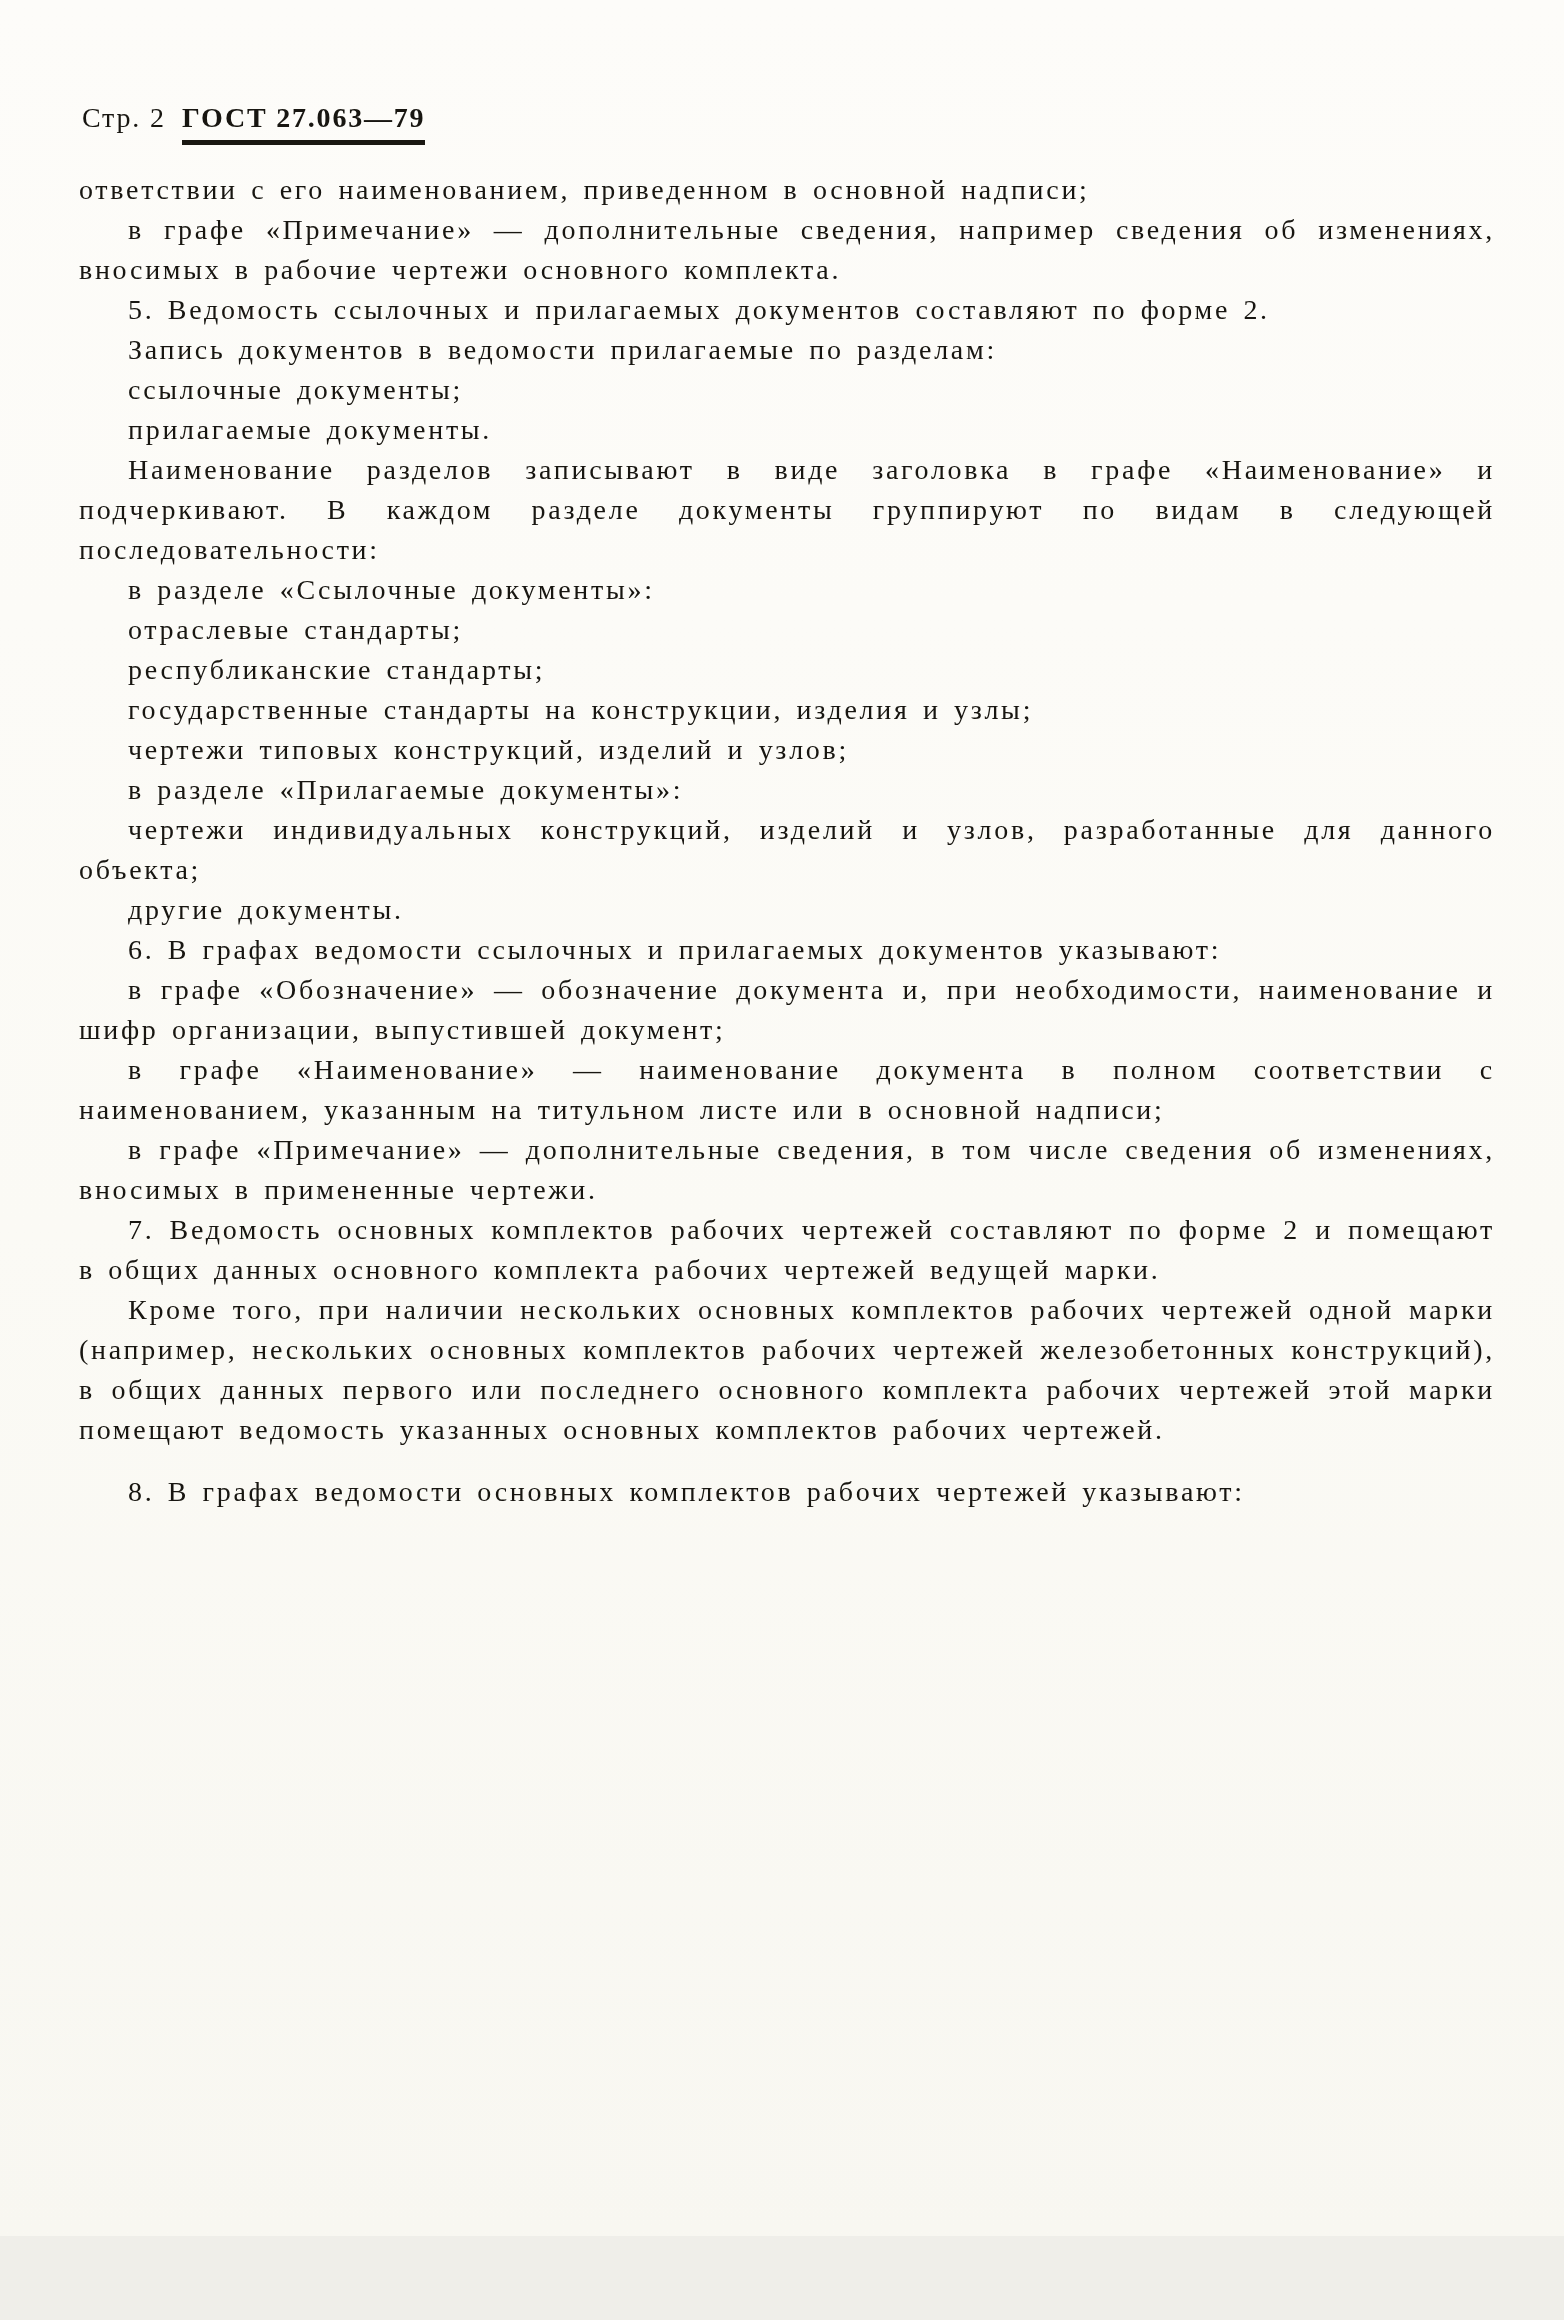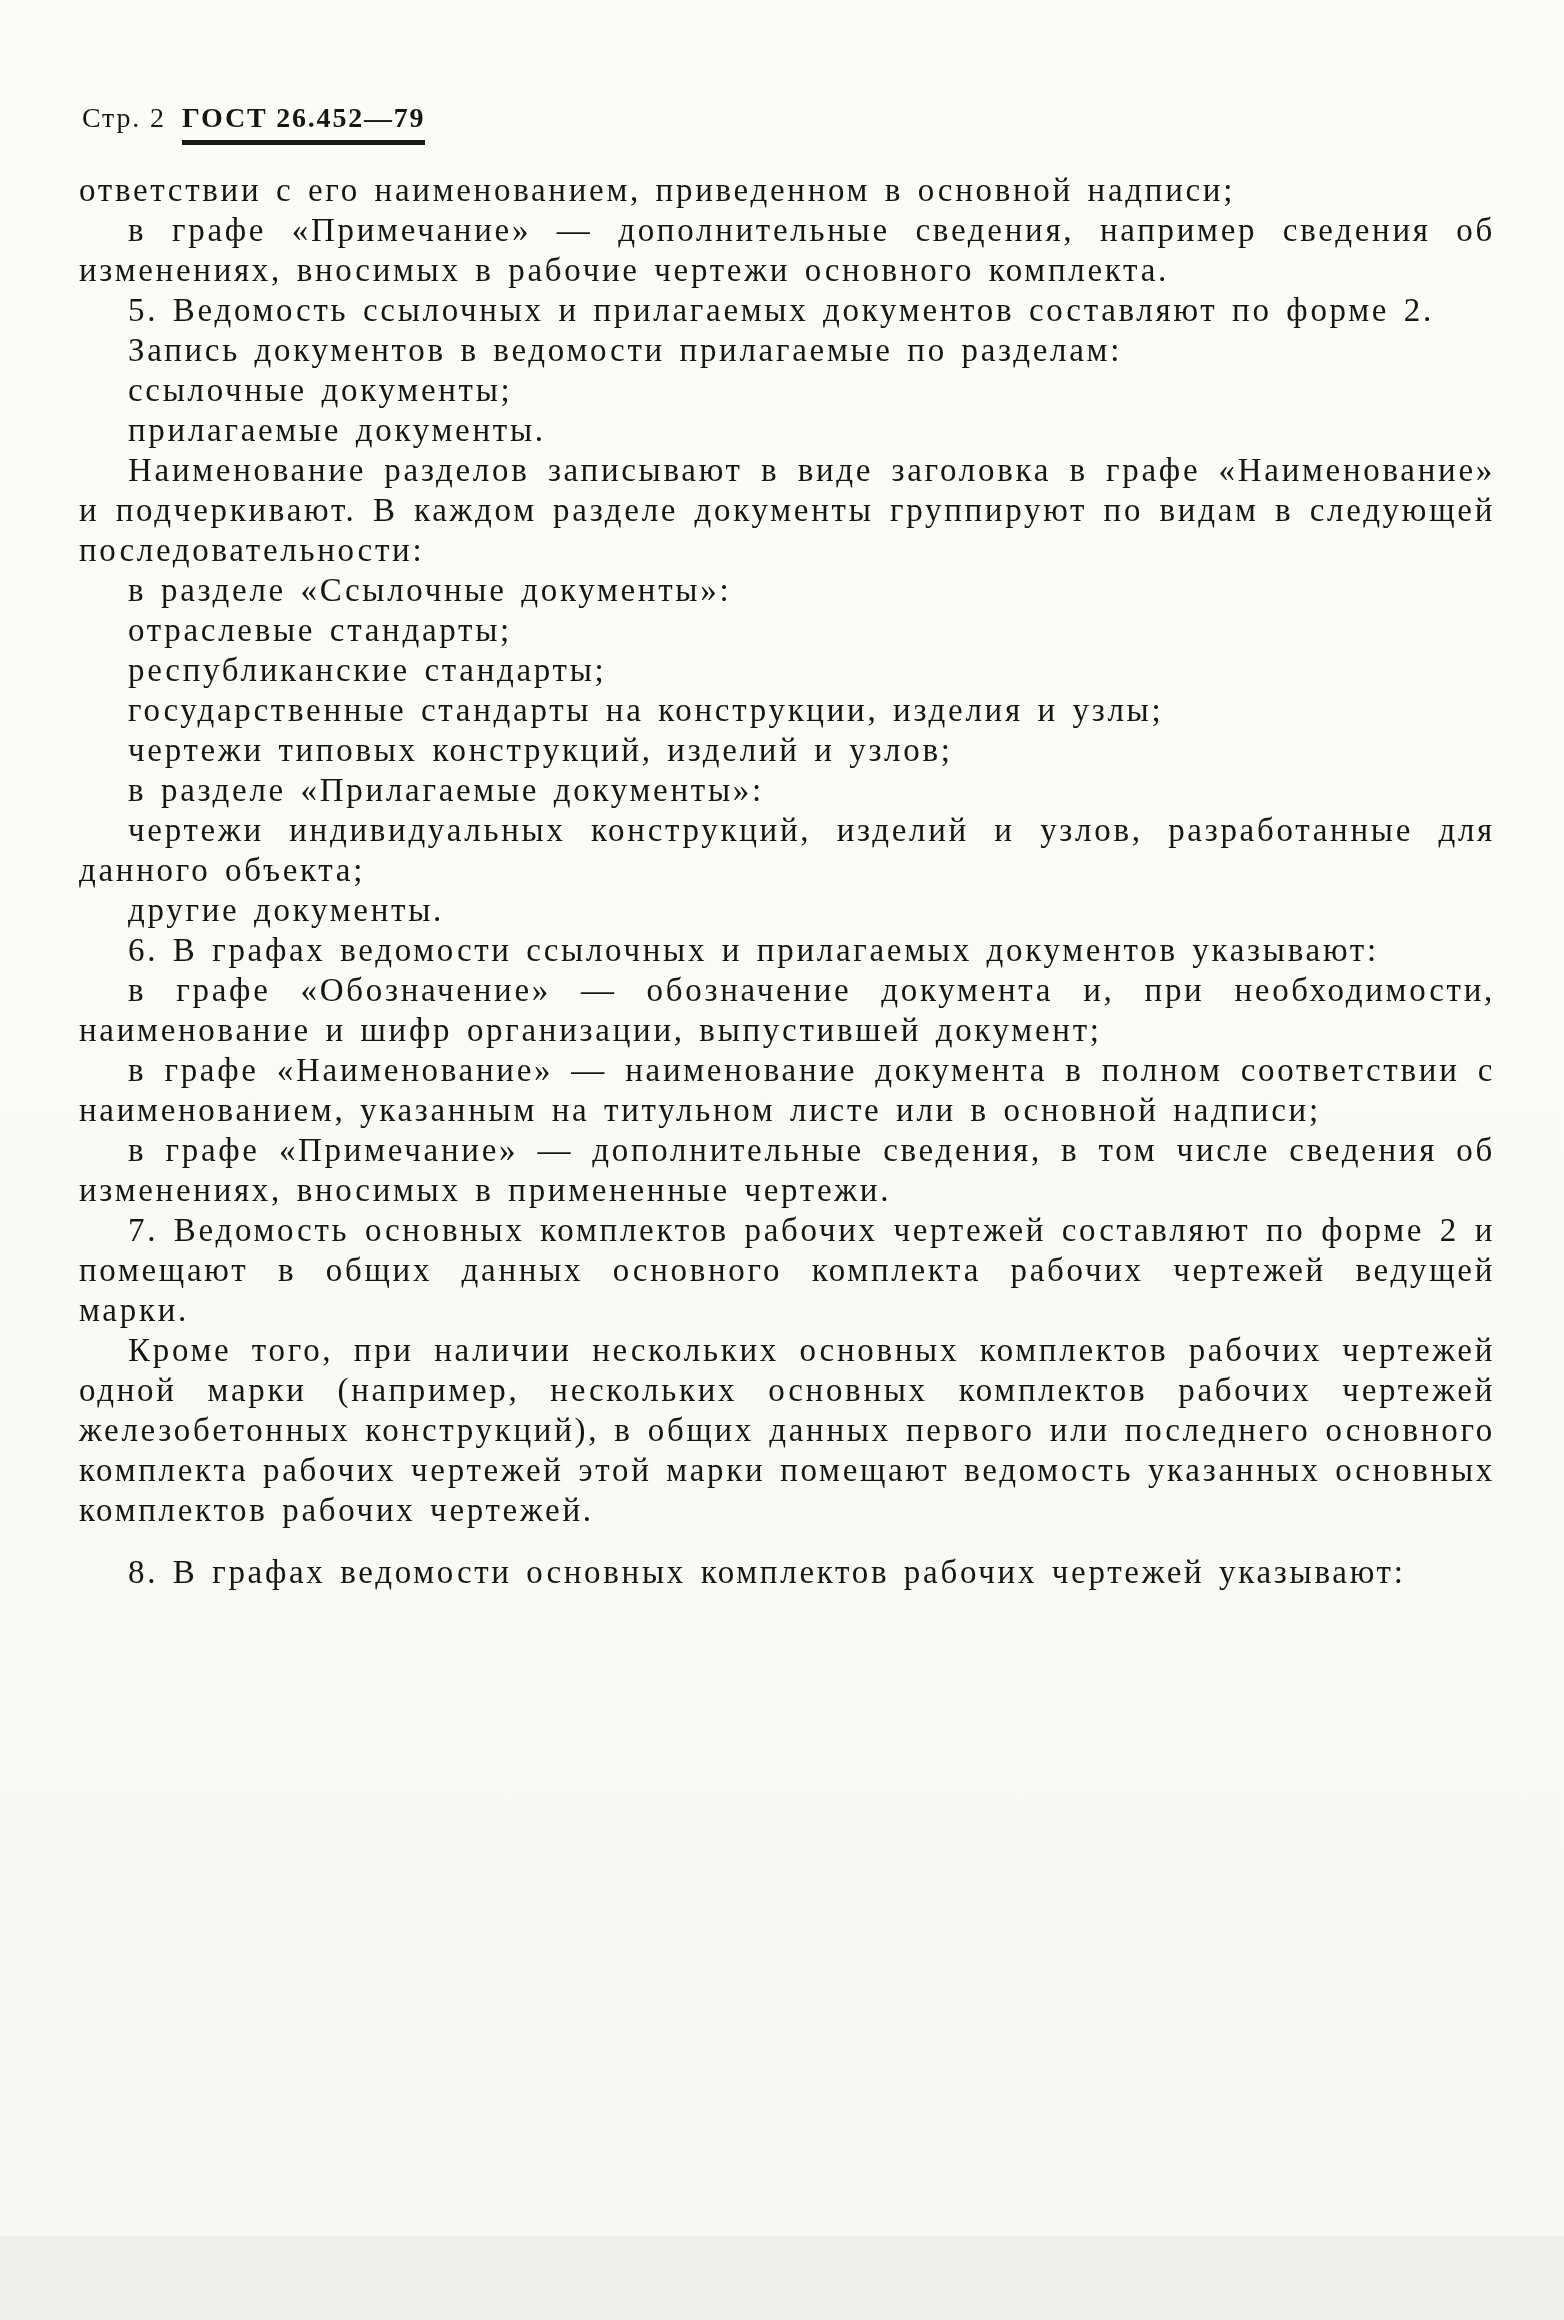--- a/index.html
+++ b/index.html
@@ -33,38 +33,38 @@
     font-weight: 700;
     letter-spacing: 1.8px;
     padding-bottom: 5.5px;
     border-bottom: 5.5px solid #1a1812;
   }
   .body-text {
     position: absolute;
     top: 170px;
     left: 79px;
     width: 1416px;
-    font-size: 33px;
+    font-size: 28px;
     line-height: 40px;
     text-align: justify;
     letter-spacing: 2.7px;
     word-spacing: 3.7px;
   }
   .para { margin: 0; text-indent: 49px; }
   .para.cont { text-indent: 0; }
   .para.space-before { margin-top: 22px; }
 </style>
 </head>
 <body>
 
 <div class="page">
 
   <div class="page-header">
     <span class="page-label">Стр. 2</span>
-    <span class="doc-number">ГОСТ 26.452—79</span>
+    <span class="doc-number">ГОСТ 27.063—79</span>
   </div>
 
   <div class="body-text">
     <p class="para cont">ответствии с его наименованием, приведенном в основной надписи;</p>
     <p class="para">в графе «Примечание» — дополнительные сведения, например сведения об изменениях, вносимых в рабочие чертежи основного комплекта.</p>
     <p class="para">5. Ведомость ссылочных и прилагаемых документов составляют по форме 2.</p>
     <p class="para">Запись документов в ведомости прилагаемые по разделам:</p>
     <p class="para">ссылочные документы;</p>
     <p class="para">прилагаемые документы.</p>
     <p class="para">Наименование разделов записывают в виде заголовка в графе «Наименование» и подчеркивают. В каждом разделе документы группируют по видам в следующей последовательности:</p>

